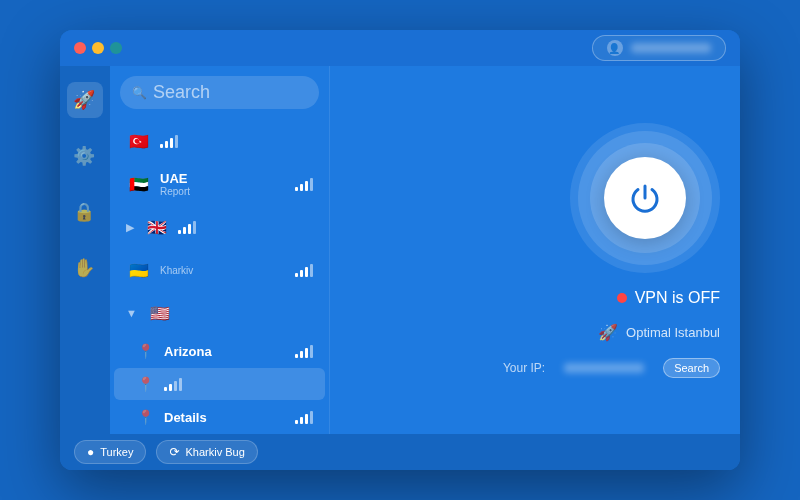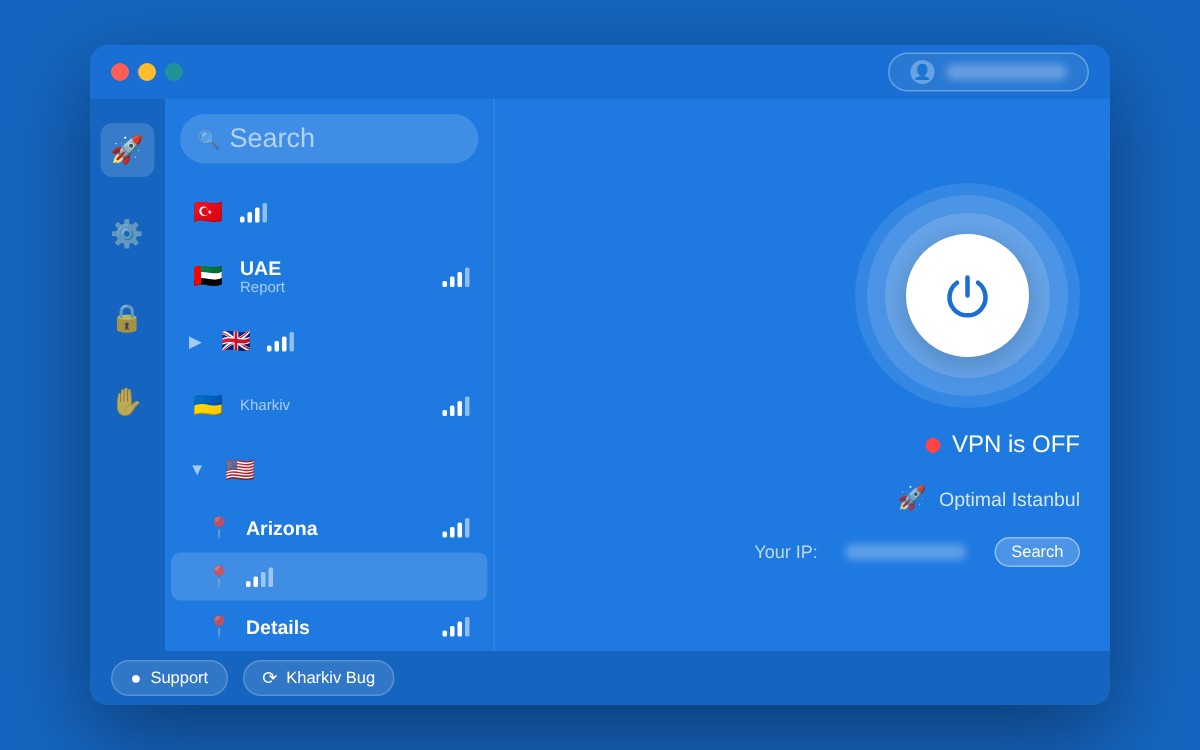--- a/index.html
+++ b/index.html
@@ -484,20 +484,20 @@
         <span>Your IP:</span>
         <div class="ip-blur"></div>
         <button class="details-btn">Search</button>
       </div>
     </div>
   </div>
 
   <div class="bottom-bar">
     <button class="bottom-btn">
       <span class="bottom-btn-icon">●</span>
-      <span>Support</span>
+      <span>Turkey</span>
     </button>
     <button class="bottom-btn">
       <span class="bottom-btn-icon">⟳</span>
       <span>Kharkiv Bug</span>
     </button>
   </div>
 </div>
 
 </body></html>

